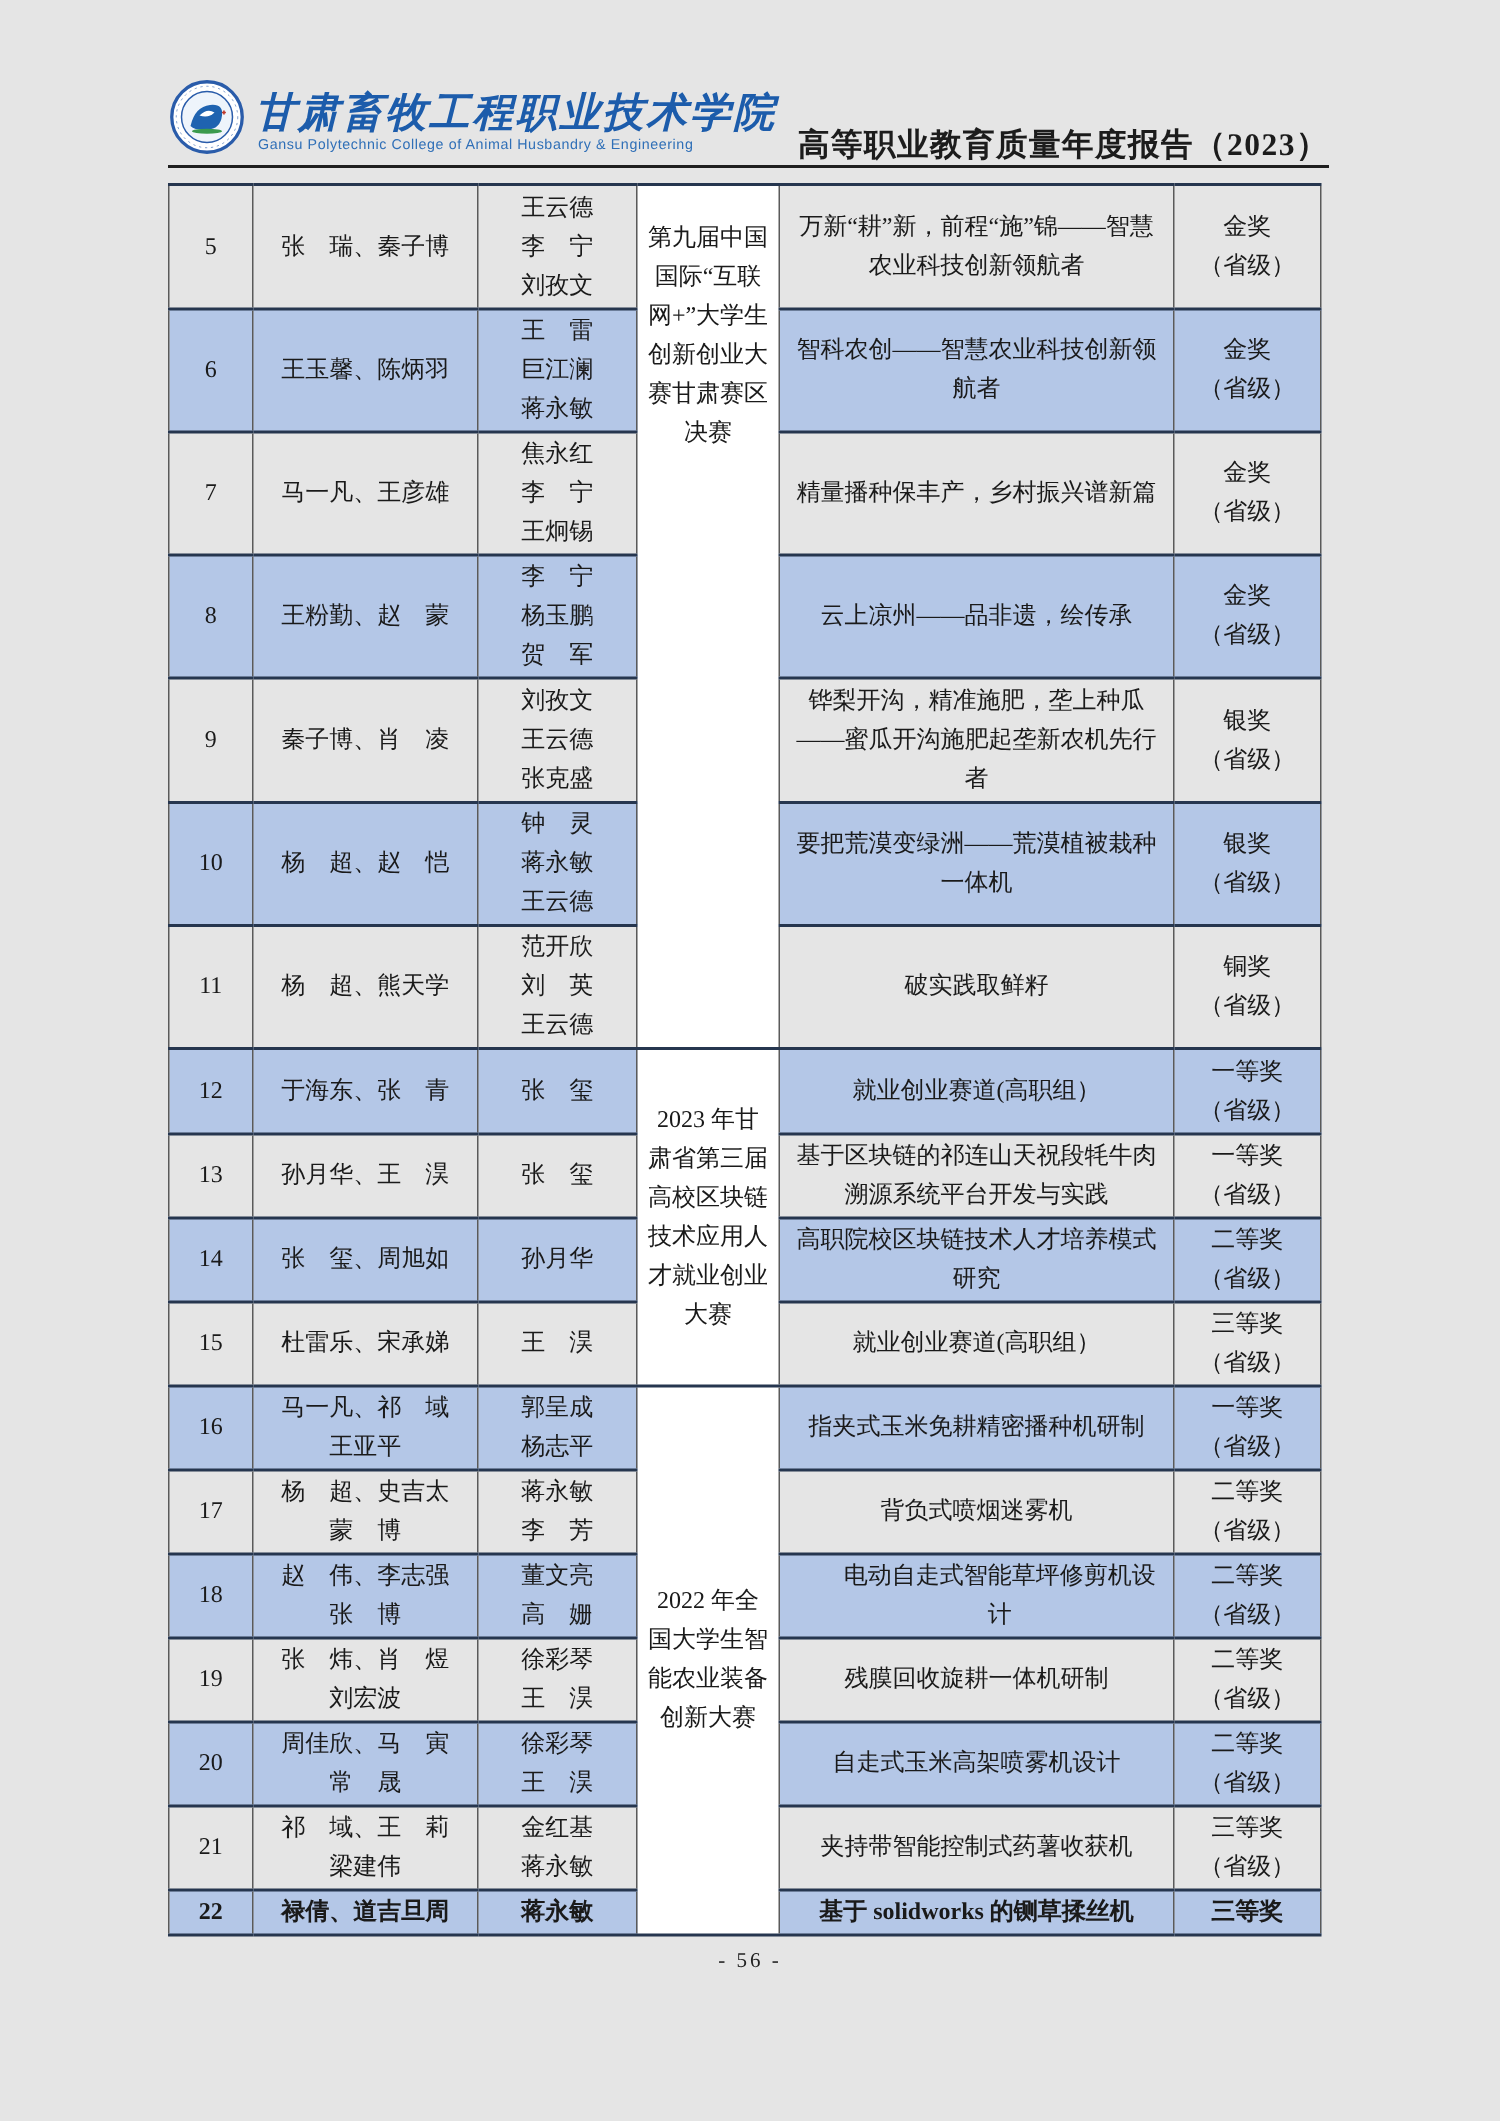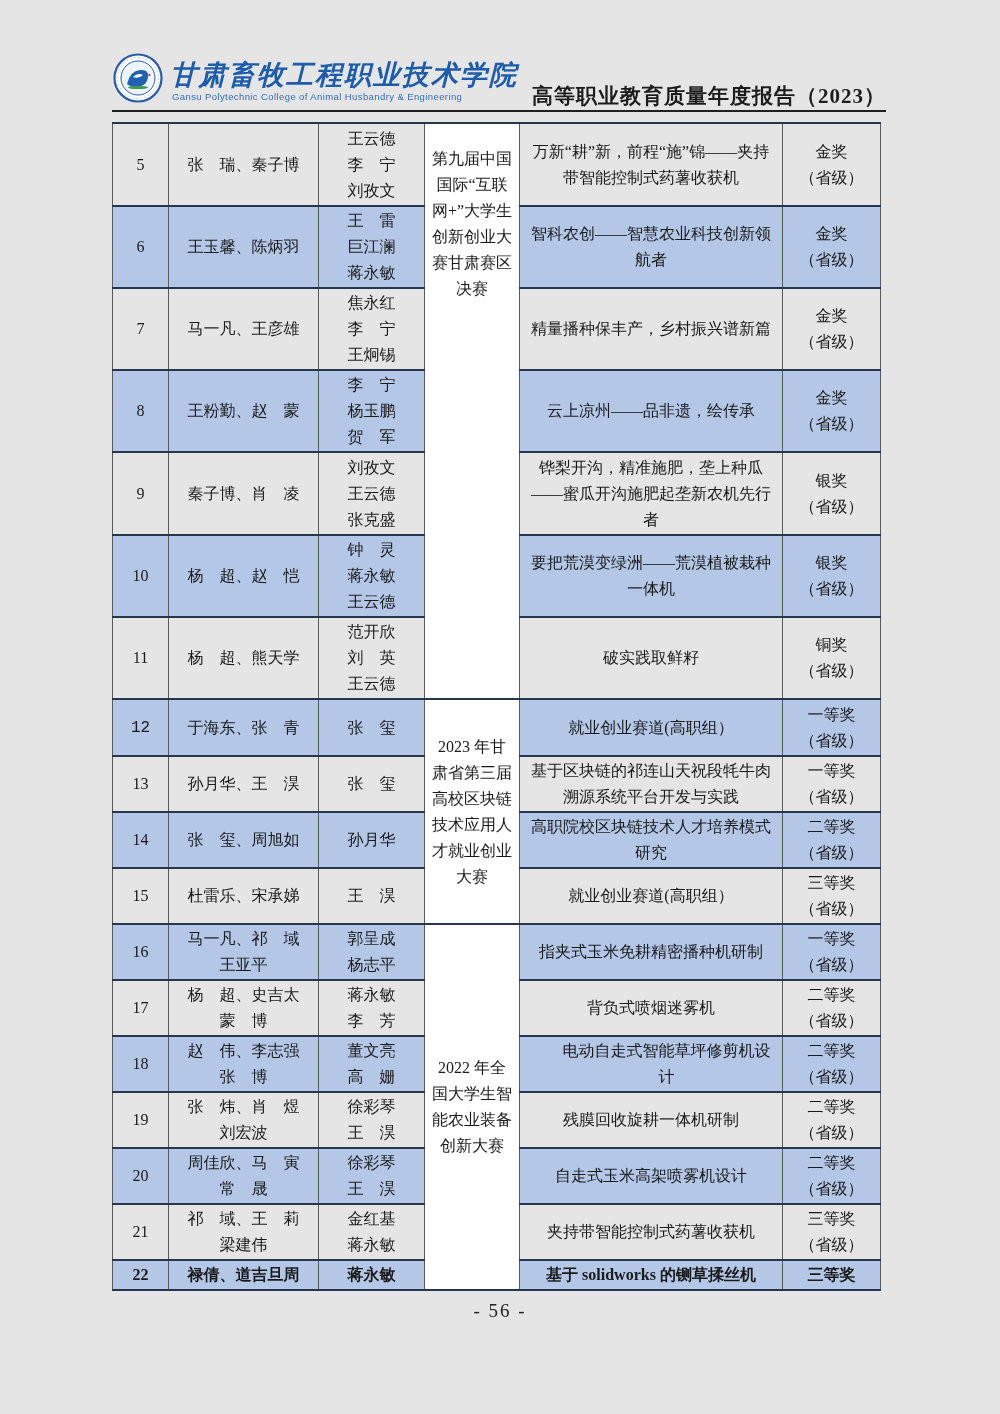--- a/index.html
+++ b/index.html
@@ -57,21 +57,21 @@
     color: #1a1a1a;
     padding: 1px 3px;
   }
   table.awards td.col-project { padding: 1px 9px; }
   table.awards td.col-competition { padding: 1px 6px; background: #ffffff; }
   table.awards td.col-competition.vtop { vertical-align: top; padding-top: 22px; }
 
   
   .footer {
     position: absolute; left: 0; top: 1300px; width: 100%;
-    text-align: center; font-size: 19px; color: #222; letter-spacing: 2px;
+    text-align: center; font-size: 14px; color: #222; letter-spacing: 2px;
   }
 </style>
 </head>
 <body>
 
 <div class="page">
 
   <div class="header">
     <div class="logo-wrap">
       <svg width="50" height="50" viewBox="0 0 50 50">
@@ -101,21 +101,21 @@
           <col style="width:98px">
       </colgroup>
       <tbody>
           <tr style="height: 83px;">
             <td class="col-no">5</td>
             <td class="col-students">张　瑞、秦子博</td>
             <td class="col-instructors">王云德
 李　宁
 刘孜文</td>
             <td class="col-competition vtop" rowspan="7">第九届中国国际“互联网+”大学生创新创业大赛甘肃赛区决赛</td>
-            <td class="col-project">万新“耕”新，前程“施”锦——夹持带智能控制式药薯收获机</td>
+            <td class="col-project">万新“耕”新，前程“施”锦——智慧农业科技创新领航者</td>
             <td class="col-award">金奖
 （省级）</td>
           </tr>
           <tr style="height: 81px;">
             <td class="col-no" style="background: rgb(180, 199, 231);">6</td>
             <td class="col-students" style="background: rgb(180, 199, 231);">王玉馨、陈炳羽</td>
             <td class="col-instructors" style="background: rgb(180, 199, 231);">王　雷
 巨江澜
 蒋永敏</td>
             <td class="col-project" style="background: rgb(180, 199, 231);">智科农创——智慧农业科技创新领航者</td>
@@ -166,21 +166,21 @@
             <td class="col-no">11</td>
             <td class="col-students">杨　超、熊天学</td>
             <td class="col-instructors">范开欣
 刘　英
 王云德</td>
             <td class="col-project">破实践取鲜籽</td>
             <td class="col-award">铜奖
 （省级）</td>
           </tr>
           <tr style="height: 57px;">
-            <td class="col-no" style="background: rgb(180, 199, 231); font-family: Liberation Mono, monospace;">12</td>
+            <td class="col-no" style="background: rgb(180, 199, 231);">12</td>
             <td class="col-students" style="background: rgb(180, 199, 231);">于海东、张　青</td>
             <td class="col-instructors" style="background: rgb(180, 199, 231);">张　玺</td>
             <td class="col-competition" rowspan="4">2023 年甘肃省第三届高校区块链技术应用人才就业创业大赛</td>
             <td class="col-project" style="background: rgb(180, 199, 231);">就业创业赛道(高职组）</td>
             <td class="col-award" style="background: rgb(180, 199, 231);">一等奖
 （省级）</td>
           </tr>
           <tr style="height: 56px;">
             <td class="col-no">13</td>
             <td class="col-students">孙月华、王　淏</td>

